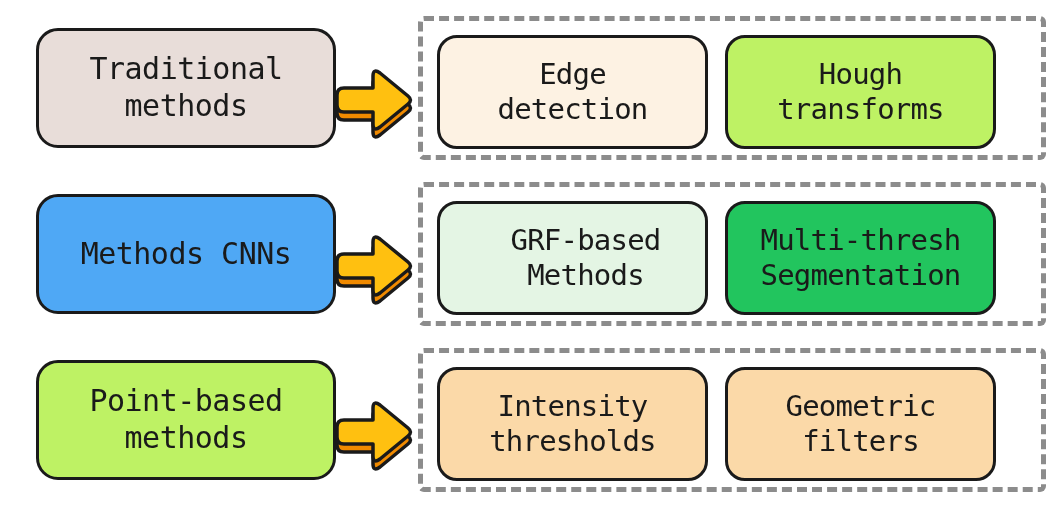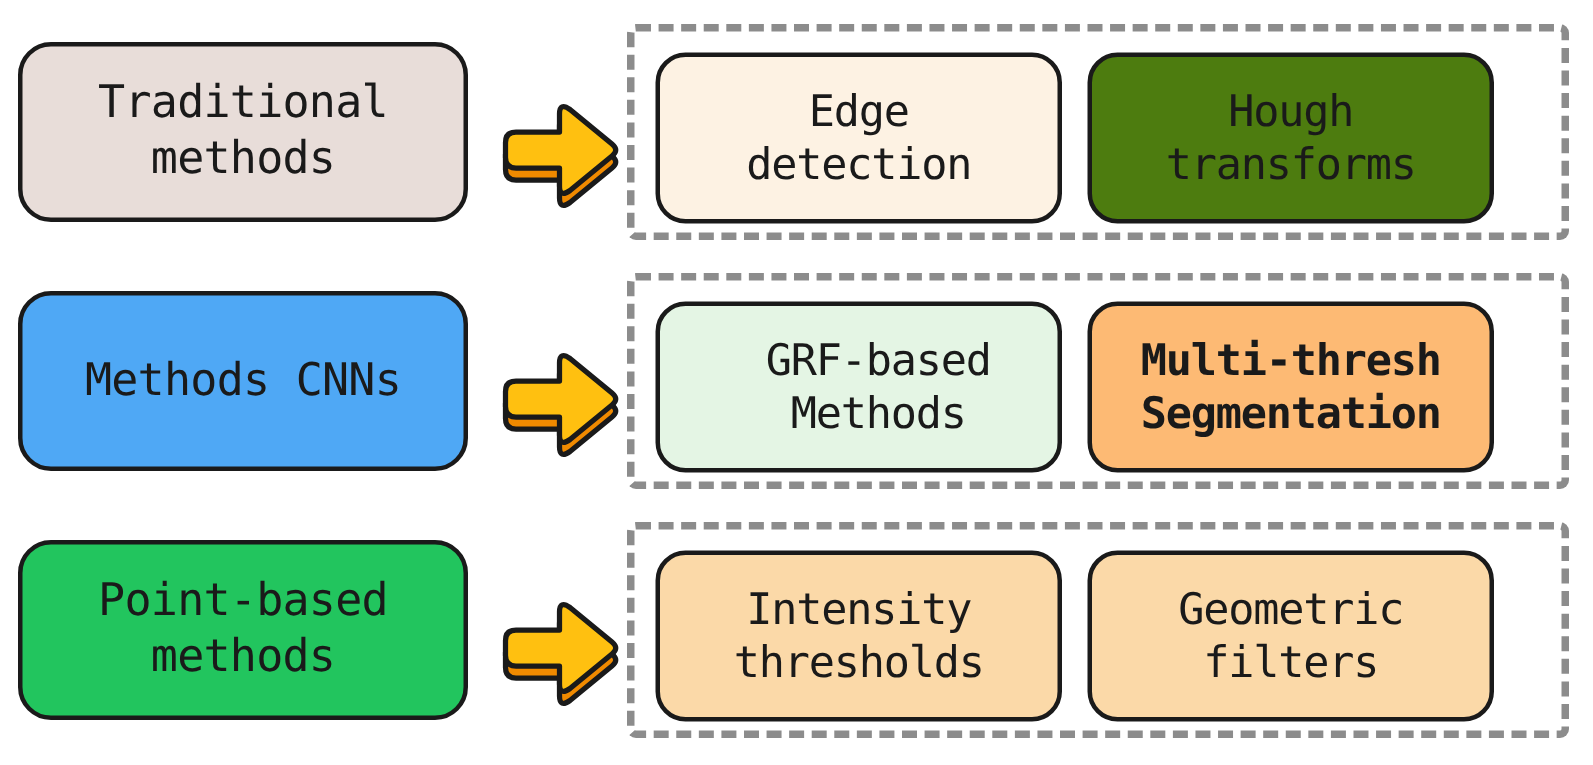--- a/index.html
+++ b/index.html
@@ -30,21 +30,21 @@
     width: 1062px;
     height: 152px;
   }
   .row-0 { top: 12px; }
   .row-1 { top: 178px; }
   .row-2 { top: 344px; }
 
   
   .cat-box {
     position: absolute;
-    left: 12px;
+    left: 36px;
     top: 16px;
     width: 300px;
     height: 120px;
     border: 3.5px solid #1a1a1a;
     border-radius: 22px;
     box-sizing: border-box;
     display: flex;
     align-items: center;
     justify-content: center;
     text-align: center;
@@ -122,21 +122,21 @@
         <path d="M8 31 Q8 24 15 24 L44 24 L44 12 Q44 4 51 9 L79 32 Q84 36 79 40 L51 63 Q44 68 44 60 L44 48 L15 48 Q8 48 8 41 Z" fill="#F08A00" stroke="#1a1a1a" stroke-width="3.5" stroke-linejoin="round" transform="translate(0,8)"></path>
         <path d="M8 31 Q8 24 15 24 L44 24 L44 12 Q44 4 51 9 L79 32 Q84 36 79 40 L51 63 Q44 68 44 60 L44 48 L15 48 Q8 48 8 41 Z" fill="#FFC010" stroke="#1a1a1a" stroke-width="3.5" stroke-linejoin="round"></path>
       </svg>
     </div>
 
     <div class="group" style="border-color: rgb(140, 140, 140);">
       <div class="item-box slot-0" style="background-color: rgb(253, 242, 227); border-color: rgb(26, 26, 26);">
         <span class="item-label">Edge
 detection</span>
       </div>
-      <div class="item-box slot-1" style="background-color: #4d7c0f; border-color: rgb(26, 26, 26);">
+      <div class="item-box slot-1" style="background-color: #bef264; border-color: rgb(26, 26, 26);">
         <span class="item-label">Hough
 transforms</span>
       </div>
     </div>
   </div>
 
   <div class="row row-1">
 
     <div class="cat-box" style="background-color: rgb(79, 168, 245); border-color: rgb(26, 26, 26);">
       <span class="cat-label">Methods CNNs</span>
@@ -147,30 +147,30 @@
         <path d="M8 31 Q8 24 15 24 L44 24 L44 12 Q44 4 51 9 L79 32 Q84 36 79 40 L51 63 Q44 68 44 60 L44 48 L15 48 Q8 48 8 41 Z" fill="#F08A00" stroke="#1a1a1a" stroke-width="3.5" stroke-linejoin="round" transform="translate(0,8)"></path>
         <path d="M8 31 Q8 24 15 24 L44 24 L44 12 Q44 4 51 9 L79 32 Q84 36 79 40 L51 63 Q44 68 44 60 L44 48 L15 48 Q8 48 8 41 Z" fill="#FFC010" stroke="#1a1a1a" stroke-width="3.5" stroke-linejoin="round"></path>
       </svg>
     </div>
 
     <div class="group" style="border-color: rgb(140, 140, 140);">
       <div class="item-box slot-0" style="background-color: rgb(228, 245, 228); border-color: rgb(26, 26, 26); padding-left: 32px;">
         <span class="item-label">GRF-based
 Methods</span>
       </div>
-      <div class="item-box slot-1" style="background-color: #fdba74; border-color: rgb(26, 26, 26); font-weight: bold;">
+      <div class="item-box slot-1" style="background-color: #22c55e; border-color: rgb(26, 26, 26);">
         <span class="item-label">Multi-thresh
 Segmentation</span>
       </div>
     </div>
   </div>
 
   <div class="row row-2">
 
-    <div class="cat-box" style="background-color: #22c55e; border-color: rgb(26, 26, 26); text-align: center;">
+    <div class="cat-box" style="background-color: #bef264; border-color: rgb(26, 26, 26); text-align: center;">
       <span class="cat-label">Point-based
 methods</span>
     </div>
 
     <div class="arrow-wrap">
       <svg width="86" height="76" viewBox="0 0 86 76" xmlns="http://www.w3.org/2000/svg">
         <path d="M8 31 Q8 24 15 24 L44 24 L44 12 Q44 4 51 9 L79 32 Q84 36 79 40 L51 63 Q44 68 44 60 L44 48 L15 48 Q8 48 8 41 Z" fill="#F08A00" stroke="#1a1a1a" stroke-width="3.5" stroke-linejoin="round" transform="translate(0,8)"></path>
         <path d="M8 31 Q8 24 15 24 L44 24 L44 12 Q44 4 51 9 L79 32 Q84 36 79 40 L51 63 Q44 68 44 60 L44 48 L15 48 Q8 48 8 41 Z" fill="#FFC010" stroke="#1a1a1a" stroke-width="3.5" stroke-linejoin="round"></path>
       </svg>
     </div>

